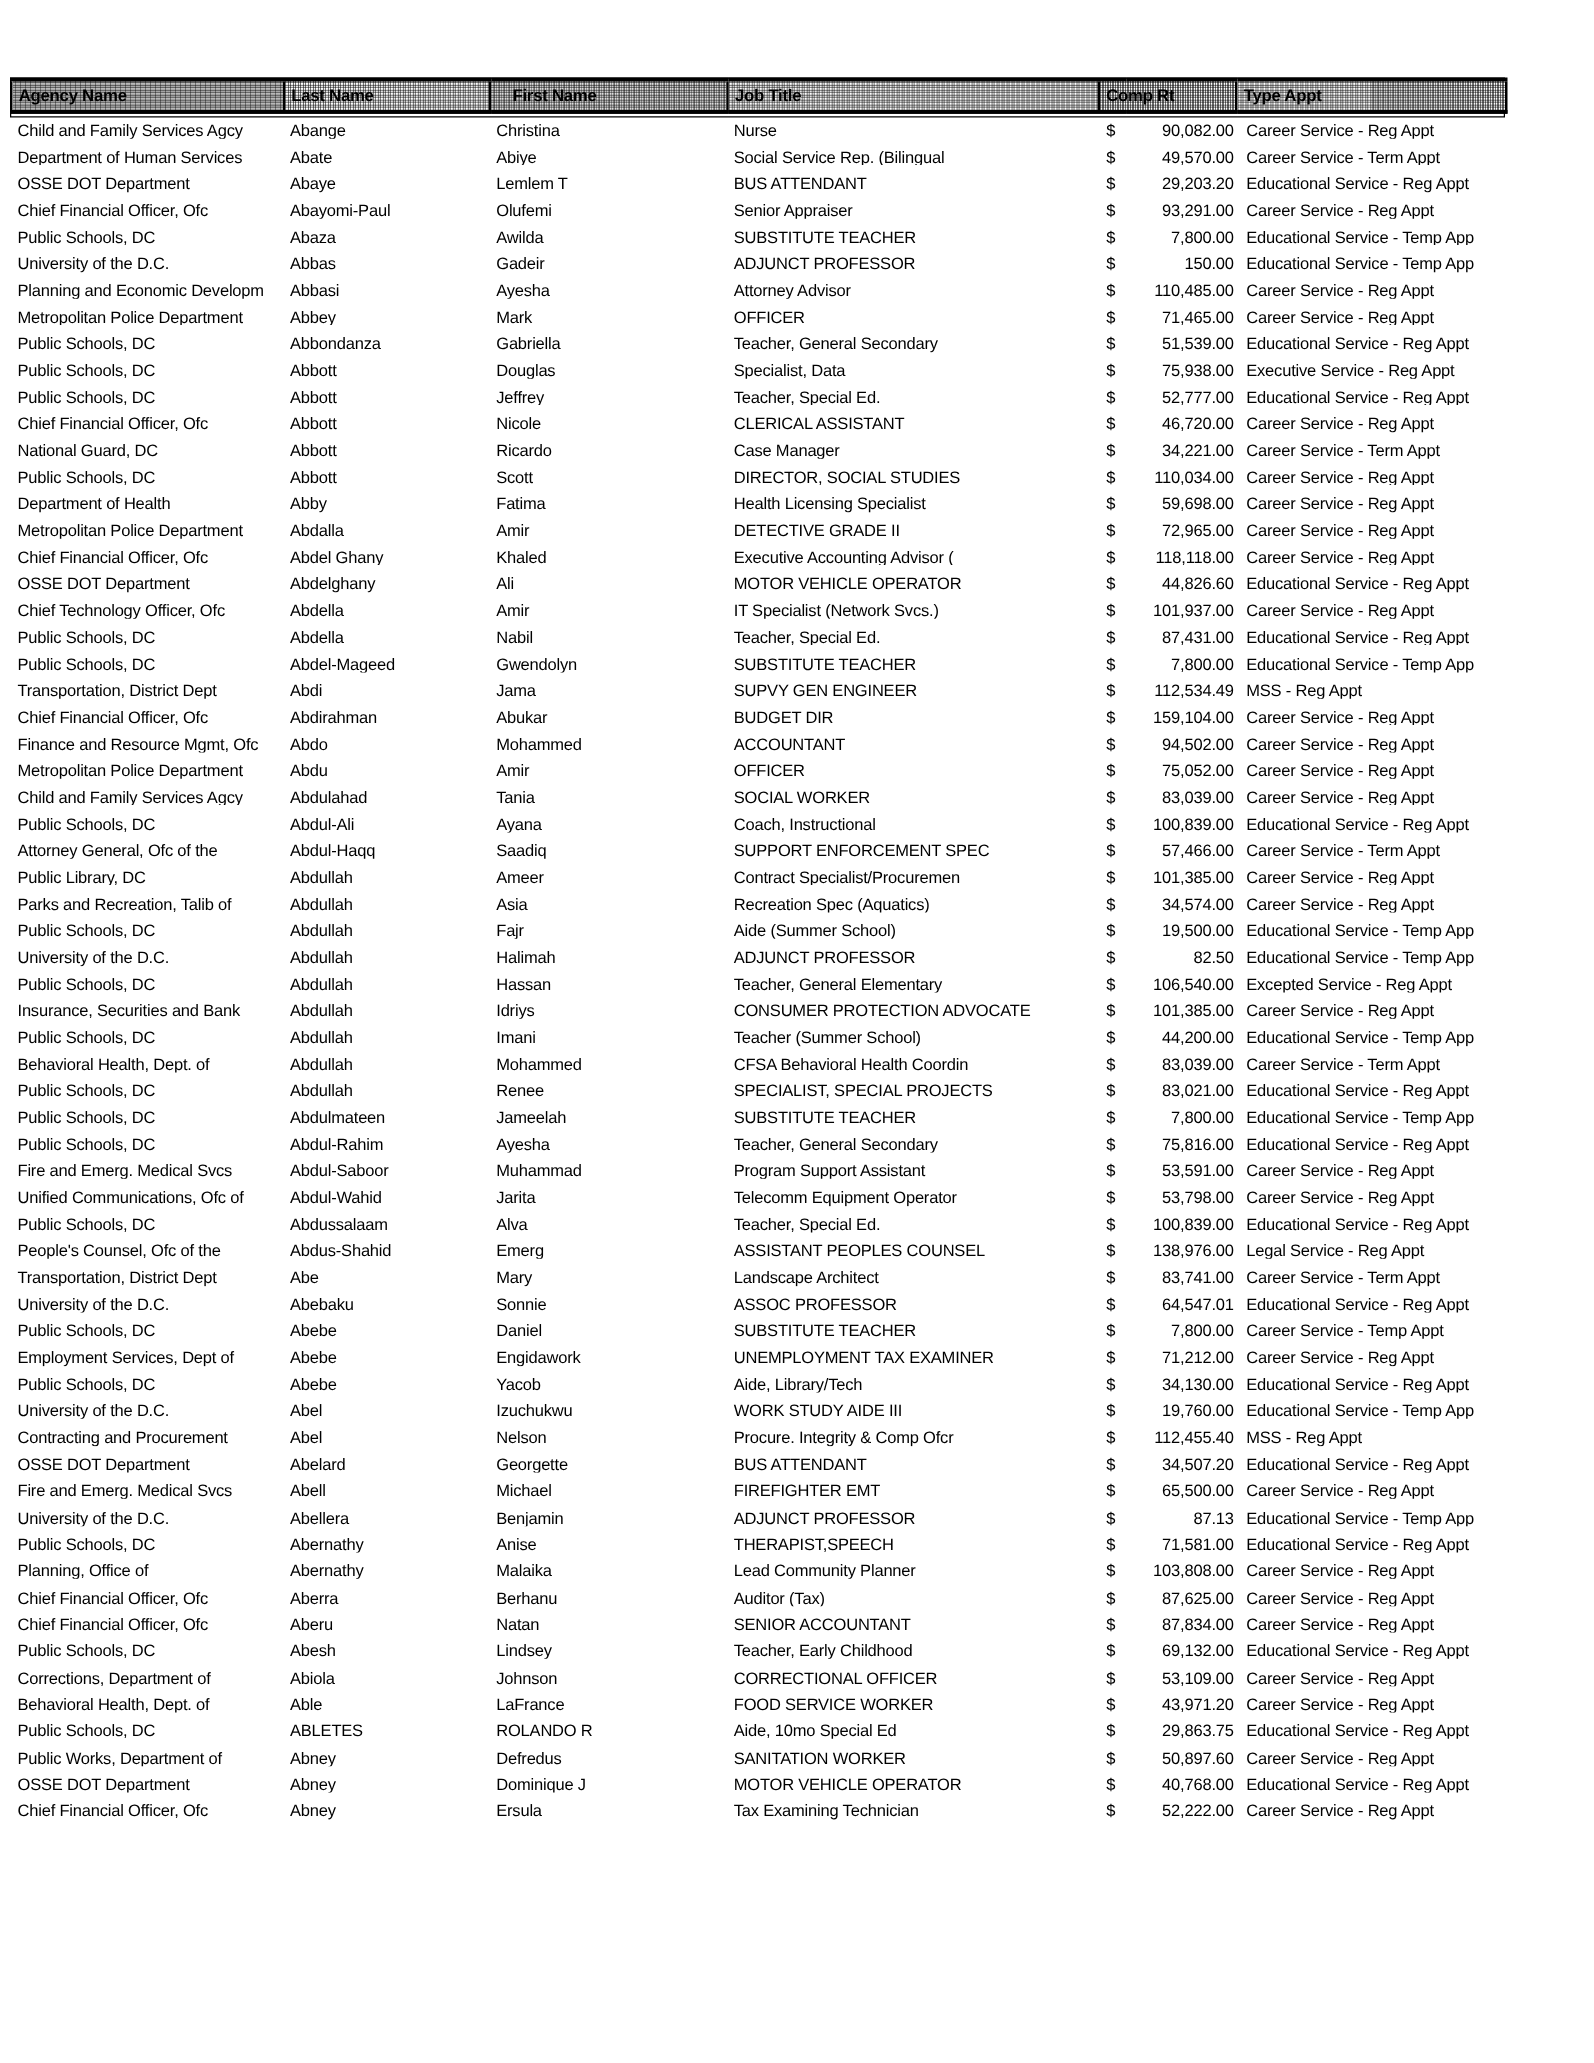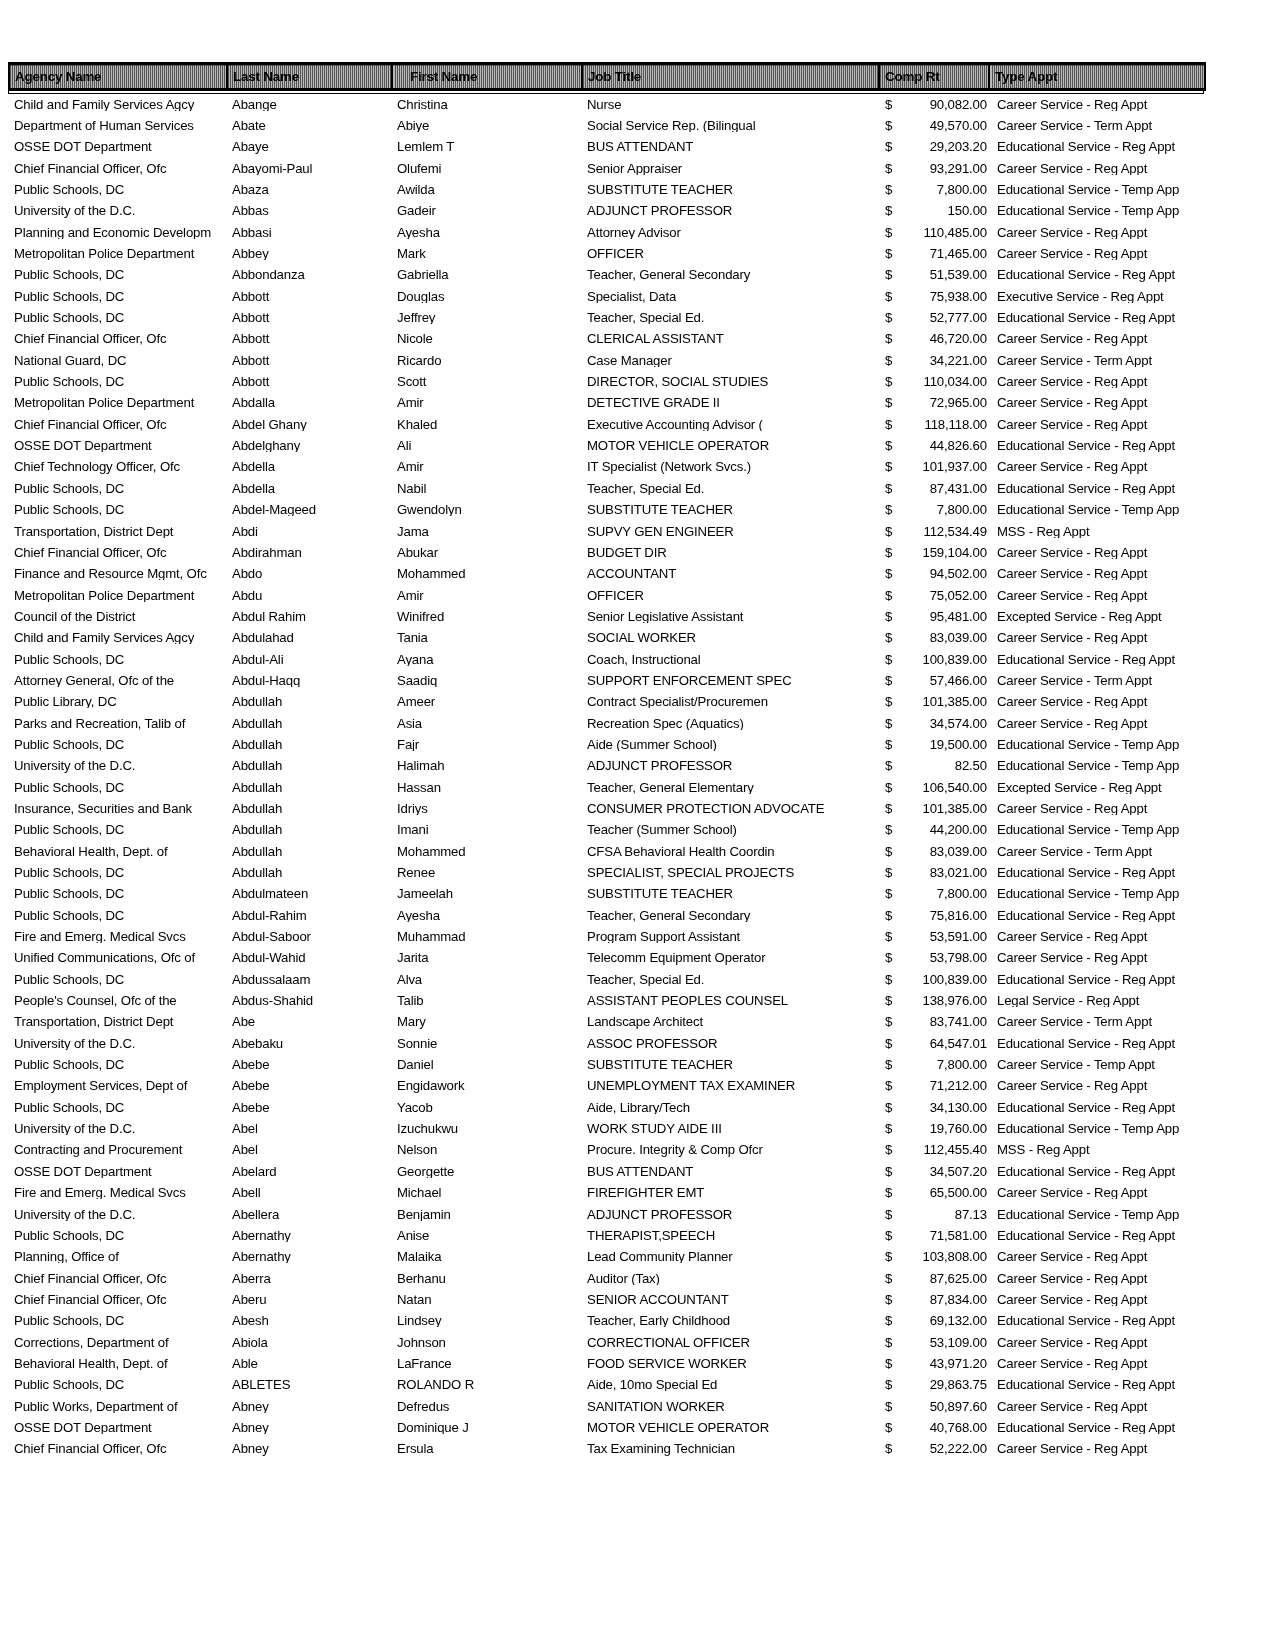--- a/index.html
+++ b/index.html
@@ -261,20 +261,29 @@
           <tr>
             <td class="c-agency">Public Schools, DC</td>
             <td class="c-last">Abbott</td>
             <td class="c-first">Scott</td>
             <td class="c-job">DIRECTOR, SOCIAL STUDIES</td>
             <td class="c-dollar">$</td>
             <td class="c-comp">110,034.00</td>
             <td class="c-type">Career Service - Reg Appt</td>
           </tr>
           <tr>
+            <td class="c-agency">Department of Health</td>
+            <td class="c-last">Abby</td>
+            <td class="c-first">Fatima</td>
+            <td class="c-job">Health Licensing Specialist</td>
+            <td class="c-dollar">$</td>
+            <td class="c-comp">59,698.00</td>
+            <td class="c-type">Career Service - Reg Appt</td>
+          </tr>
+          <tr>
             <td class="c-agency">Metropolitan Police Department</td>
             <td class="c-last">Abdalla</td>
             <td class="c-first">Amir</td>
             <td class="c-job">DETECTIVE GRADE II</td>
             <td class="c-dollar">$</td>
             <td class="c-comp">72,965.00</td>
             <td class="c-type">Career Service - Reg Appt</td>
           </tr>
           <tr>
             <td class="c-agency">Chief Financial Officer, Ofc</td>
@@ -351,29 +360,20 @@
           <tr>
             <td class="c-agency">Metropolitan Police Department</td>
             <td class="c-last">Abdu</td>
             <td class="c-first">Amir</td>
             <td class="c-job">OFFICER</td>
             <td class="c-dollar">$</td>
             <td class="c-comp">75,052.00</td>
             <td class="c-type">Career Service - Reg Appt</td>
           </tr>
           <tr>
-            <td class="c-agency">Council of the District</td>
-            <td class="c-last">Abdul Rahim</td>
-            <td class="c-first">Winifred</td>
-            <td class="c-job">Senior Legislative Assistant</td>
-            <td class="c-dollar">$</td>
-            <td class="c-comp">95,481.00</td>
-            <td class="c-type">Excepted Service - Reg Appt</td>
-          </tr>
-          <tr>
             <td class="c-agency">Child and Family Services Agcy</td>
             <td class="c-last">Abdulahad</td>
             <td class="c-first">Tania</td>
             <td class="c-job">SOCIAL WORKER</td>
             <td class="c-dollar">$</td>
             <td class="c-comp">83,039.00</td>
             <td class="c-type">Career Service - Reg Appt</td>
           </tr>
           <tr>
             <td class="c-agency">Public Schools, DC</td>
@@ -515,21 +515,21 @@
             <td class="c-last">Abdussalaam</td>
             <td class="c-first">Alva</td>
             <td class="c-job">Teacher, Special Ed.</td>
             <td class="c-dollar">$</td>
             <td class="c-comp">100,839.00</td>
             <td class="c-type">Educational Service - Reg Appt</td>
           </tr>
           <tr>
             <td class="c-agency">People's Counsel, Ofc of the</td>
             <td class="c-last">Abdus-Shahid</td>
-            <td class="c-first">Talib</td>
+            <td class="c-first">Emerg</td>
             <td class="c-job">ASSISTANT PEOPLES COUNSEL</td>
             <td class="c-dollar">$</td>
             <td class="c-comp">138,976.00</td>
             <td class="c-type">Legal Service - Reg Appt</td>
           </tr>
           <tr>
             <td class="c-agency">Transportation, District Dept</td>
             <td class="c-last">Abe</td>
             <td class="c-first">Mary</td>
             <td class="c-job">Landscape Architect</td>

